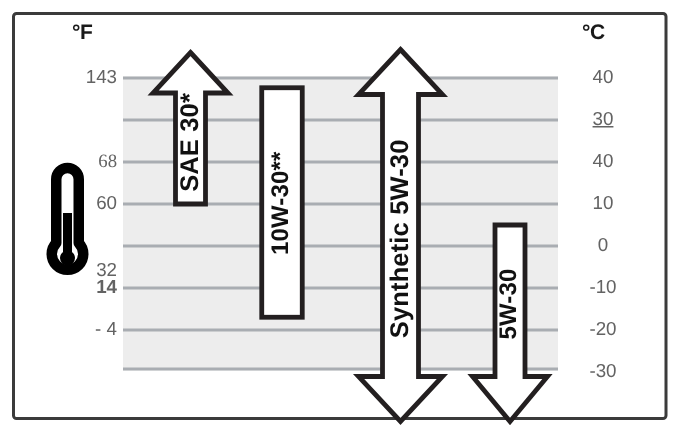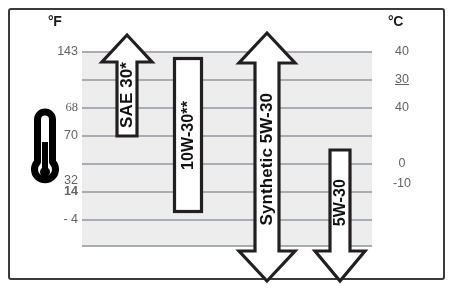--- a/index.html
+++ b/index.html
@@ -69,30 +69,33 @@
     <div class="gridline" style="top:56px;"></div>
     <div class="gridline" style="top:84px;"></div>
     <div class="gridline" style="top:112px;"></div>
     <div class="gridline" style="top:140px;"></div>
     <div class="gridline" style="top:168px;"></div>
     <div class="gridline" style="top:194px;"></div>
   </div>
 
   <div class="tick tick-f" style="left:38px;top:44px;">143</div>
   <div class="tick tick-f" style="left:38px;top:100px;font-family:Liberation Serif, serif;">68</div>
-  <div class="tick tick-f" style="left:38px;top:128px;">70</div>
+  <div class="tick tick-f" style="left:38px;top:128px;">60</div>
   <div class="tick tick-f" style="left:38px;top:156px;margin-top:17px;">32</div>
   <div class="tick tick-f" style="left:38px;top:184px;font-weight:bold;">14</div>
   <div class="tick tick-f" style="left:38px;top:212px;">- 4</div>
 
   <div class="tick tick-c" style="left:380px;top:44px;">40</div>
   <div class="tick tick-c" style="left:380px;top:72px;text-decoration:underline;">30</div>
   <div class="tick tick-c" style="left:380px;top:100px;">40</div>
+  <div class="tick tick-c" style="left:380px;top:128px;">10</div>
   <div class="tick tick-c" style="left:380px;top:156px;">0</div>
-  <div class="tick tick-c" style="left:380px;top:176px;">-10</div>
+  <div class="tick tick-c" style="left:380px;top:184px;">-10</div>
+  <div class="tick tick-c" style="left:380px;top:212px;">-20</div>
+  <div class="tick tick-c" style="left:380px;top:240px;">-30</div>
 
   <div id="thermo">
     <svg width="34" height="84" viewBox="0 0 34 84">
       <path d="M17 4
                a7.5 7.5 0 0 1 7.5 7.5
                L24.5 54
                a10.5 10.5 0 1 1 -15 0
                L9.5 11.5
                A7.5 7.5 0 0 1 17 4 Z" fill="#ffffff" stroke="#000000" stroke-width="7" stroke-linejoin="round"></path>
       <rect x="14" y="34" width="6" height="26" fill="#000000"></rect>

